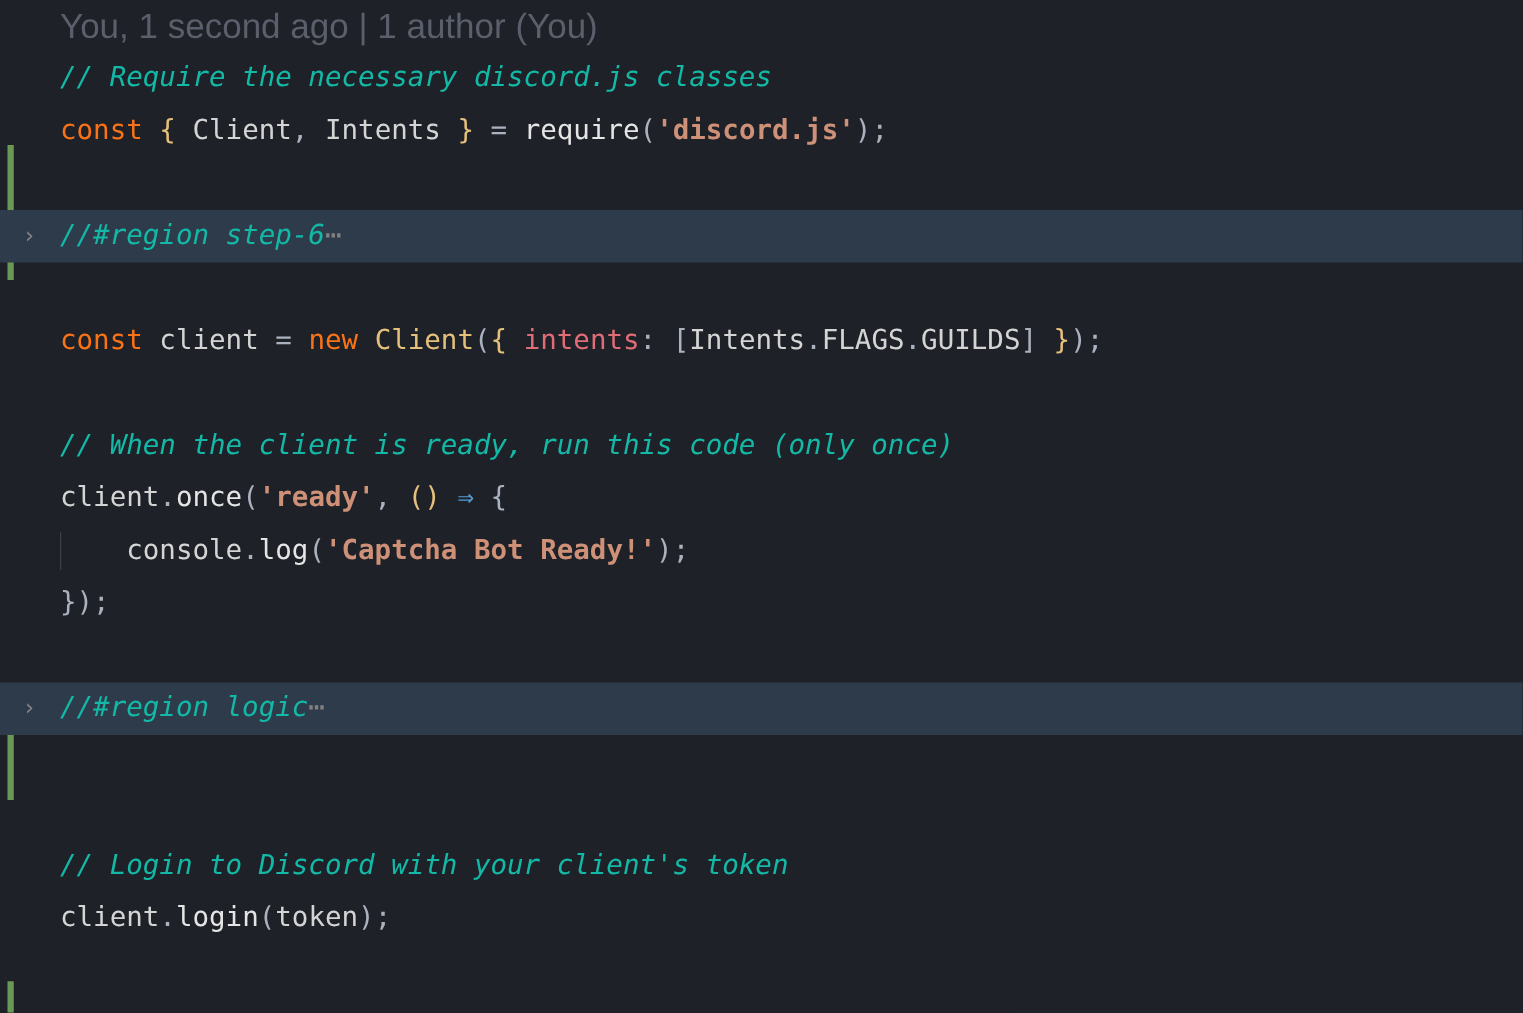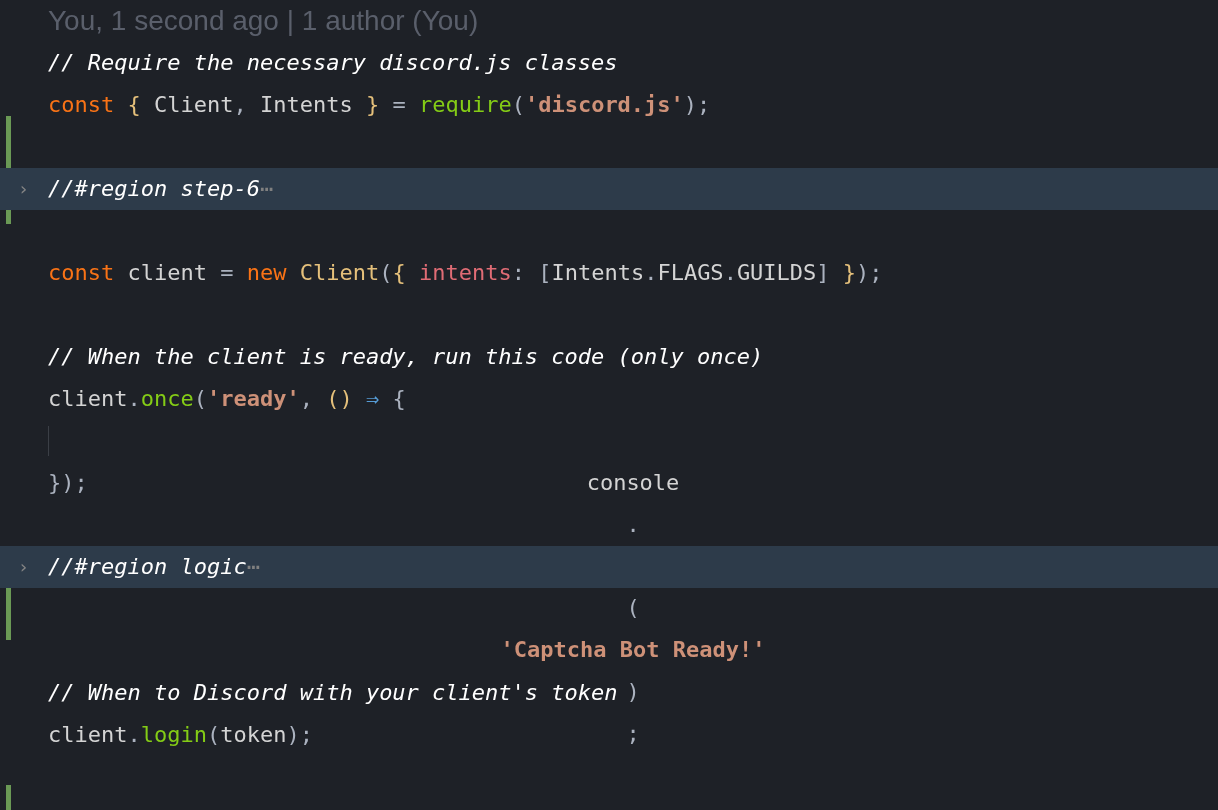--- a/index.html
+++ b/index.html
@@ -56,25 +56,25 @@
     user-select: none;
   }
   .git-blame {
     color: #5a5f6b;
     font-family: -apple-system, BlinkMacSystemFont, 'Segoe UI', sans-serif;
     font-size: 28px;
     font-weight: 400;
     font-style: normal;
     text-align: center;
   }
-  .comment { color: #ffffff; font-style: italic; }
+  .comment { color: #14b8a6; font-style: italic; }
   .const-kw { color: #f97316; }
   .identifier { color: #d4d4d4; }
   .string { color: #ce9178; font-weight: bold; }
-  .func-y { color: #84cc16; }
+  .func-y { color: #e5e5e5; }
   .punct { color: #abb2bf; }
   .brace-y { color: #e5c07b; }
   .class-name { color: #e5c07b; }
   .arrow { color: #569cd6; }
   .prop-key { color: #e06c75; }
   .ellipsis {
     color: #808080;
     letter-spacing: -1px;
     font-style: normal;
   }
@@ -120,41 +120,41 @@
   <div class="line"></div>
 
   <div class="line">
     <span class="comment">// When the client is ready, run this code (only once)</span>
   </div>
 
   <div class="line">
     <span class="identifier">client</span><span class="punct">.</span><span class="func-y">once</span><span class="punct">(</span><span class="string">'ready'</span><span class="punct">, </span><span class="brace-y">()</span><span> </span><span class="arrow">⇒</span><span> </span><span class="punct">{</span>
   </div>
 
-  <div class="line" style="position:relative;flex-direction:column;">
+  <div class="line" style="position:relative;">
     <span style="position:absolute;left:0;top:6px;bottom:6px;width:1px;background:#3b3f46;"></span>
     <span>    </span><span class="identifier">console</span><span class="punct">.</span><span class="func-y">log</span><span class="punct">(</span><span class="string">'Captcha Bot Ready!'</span><span class="punct">)</span><span class="punct">;</span>
   </div>
 
   <div class="line">
     <span class="punct">});</span>
   </div>
 
   <div class="line"></div>
 
   <div class="region-line">
     <span class="fold-chevron">›</span>
     <span class="comment">//#region logic</span>
       <span class="ellipsis"> ⋯</span>
   </div>
 
   <div class="line"></div>
   <div class="line"></div>
 
   <div class="line">
-    <span class="comment">// When to Discord with your client's token</span>
+    <span class="comment">// Login to Discord with your client's token</span>
   </div>
 
   <div class="line">
     <span class="identifier">client</span><span class="punct">.</span><span class="func-y">login</span><span class="punct">(</span><span class="identifier">token</span><span class="punct">)</span><span class="punct">;</span>
   </div>
 
 </div>
 
 </body></html>

